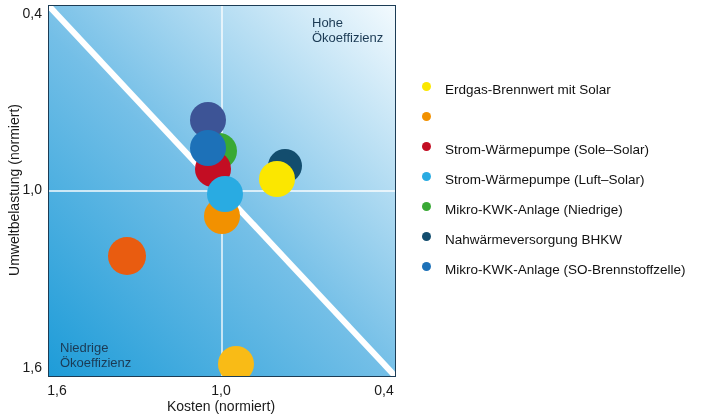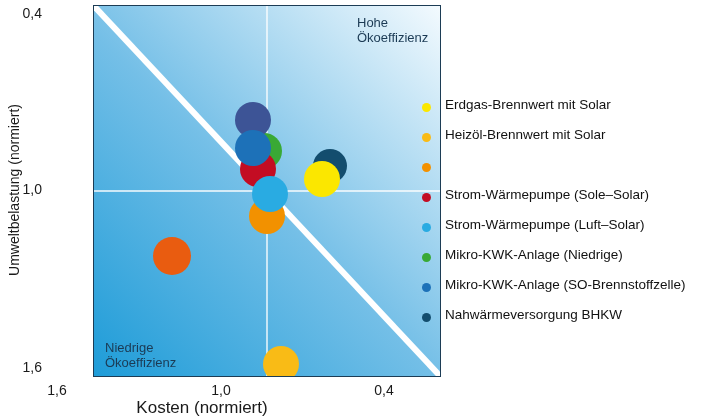--- a/index.html
+++ b/index.html
@@ -6,48 +6,48 @@
   .stage{
     position:relative;width:728px;height:417px;background:#fff;
     font-family:"Liberation Sans","DejaVu Sans",sans-serif;color:#1a1a1a;
     overflow:hidden;
   }
   
   .plot{
     position:absolute;left:48px;top:5px;width:346px;height:370px;
     background:linear-gradient(225deg,var(--bg-tr,#f3fafe) 0%,var(--bg-mid,#74bfe7) 52%,var(--bg-bl,#1e9cd8) 100%);
     border:1.5px solid var(--plot-border,#1c3c55);
-    box-sizing:content-box;overflow:hidden;margin-left:45px;
+    box-sizing:content-box;overflow:hidden;
   }
   .plot svg{position:absolute;left:0;top:0;width:100%;height:100%;display:block;}
   .bubble{position:absolute;border-radius:50%;}
   .ann{
     position:absolute;font-size:13px;line-height:1.16;
     color:var(--ann-color,#1b3a54);width:84px;
   }
   .ann-tr{left:263px;top:9px;}
   .ann-bl{left:11px;top:334px;}
   
   .ytick{position:absolute;width:30px;text-align:right;font-size:14px;}
   .ytick-top{left:12px;top:5px;}
   .ytick-mid{left:12px;top:181px;}
   .ytick-bot{left:12px;top:359px;}
   .xtick{position:absolute;top:382px;width:40px;text-align:center;font-size:14px;}
   .xtick-left{left:37px;}
   .xtick-mid{left:201px;}
   .xtick-right{left:364px;}
-  .x-title{position:absolute;left:202px;top:398px;transform:translateX(-50%);font-size:17px;white-space:nowrap;}
+  .x-title{position:absolute;left:221px;top:398px;transform:translateX(-50%);font-size:14px;white-space:nowrap;}
   .y-title{
     position:absolute;left:14px;top:190px;
     transform:translate(-50%,-50%) rotate(-90deg);
     font-size:14px;white-space:nowrap;
   }
   
   .legend{position:absolute;left:422px;top:82px;}
-  .lrow{display:flex;align-items:flex-end;height:30px;}
+  .lrow{display:flex;align-items:flex-start;height:30px;}
   .ldot{width:9px;height:9px;border-radius:50%;flex:0 0 9px;margin-right:14px;}
   .llabel{font-size:13.5px;white-space:nowrap;color:#111;}
 </style>
 </head>
 <body>
 
 <div class="stage">
 
   <div class="y-title">Umweltbelastung (normiert)</div>
   <div class="ytick ytick-top">0,4</div>
@@ -80,41 +80,37 @@
   <div class="xtick xtick-mid">1,0</div>
   <div class="xtick xtick-right">0,4</div>
   <div class="x-title">Kosten (normiert)</div>
 
   <div class="legend" id="legend">
       <div class="lrow">
         <span class="ldot" style="background: rgb(251, 231, 0);"></span>
         <span class="llabel">Erdgas-Brennwert mit Solar</span>
       </div>
       <div class="lrow">
-        <span class="ldot" style="background: rgb(249, 187, 22);"></span>
-        <span class="llabel">Heizöl-Brennwert mit Solar</span>
-      </div>
-      <div class="lrow">
         <span class="ldot" style="background: rgb(242, 145, 0);"></span>
       </div>
       <div class="lrow">
         <span class="ldot" style="background: rgb(195, 13, 35);"></span>
         <span class="llabel">Strom-Wärmepumpe (Sole–Solar)</span>
       </div>
       <div class="lrow">
         <span class="ldot" style="background: rgb(41, 171, 226);"></span>
         <span class="llabel">Strom-Wärmepumpe (Luft–Solar)</span>
       </div>
       <div class="lrow">
         <span class="ldot" style="background: rgb(57, 169, 53);"></span>
         <span class="llabel">Mikro-KWK-Anlage (Niedrige)</span>
       </div>
       <div class="lrow">
+        <span class="ldot" style="background: rgb(19, 77, 110);"></span>
+        <span class="llabel">Nahwärmeversorgung BHKW</span>
+      </div>
+      <div class="lrow">
         <span class="ldot" style="background: rgb(29, 113, 184);"></span>
         <span class="llabel">Mikro-KWK-Anlage (SO-Brennstoffzelle)</span>
-      </div>
-      <div class="lrow">
-        <span class="ldot" style="background: rgb(19, 77, 110);"></span>
-        <span class="llabel">Nahwärmeversorgung BHKW</span>
       </div>
     </div>
 
 </div>
 
 </body></html>

